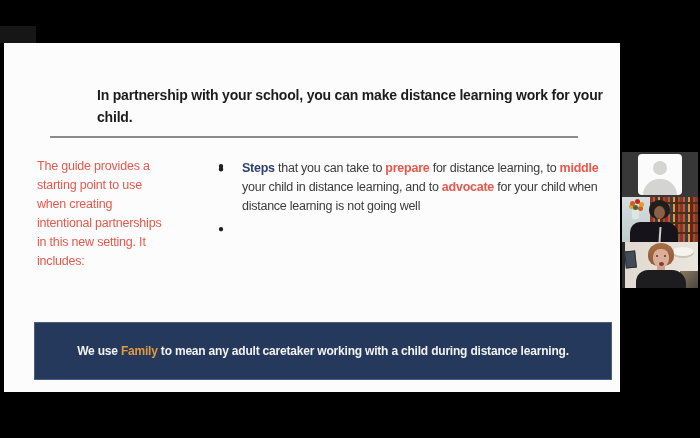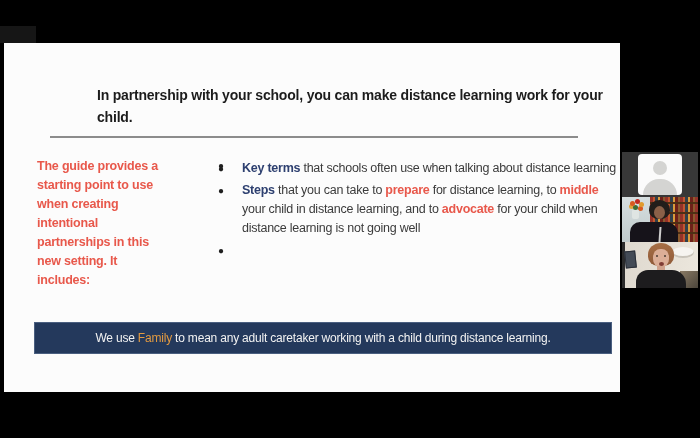--- a/index.html
+++ b/index.html
@@ -13,37 +13,37 @@
   .slide{position:absolute;left:4px;top:43px;width:616px;height:349px;background:var(--slideBg,#fcfcfc);}
   .slide-title{
     position:absolute;left:46px;top:41px;width:560px;
     font-size:14px;line-height:22px;font-weight:700;color:var(--titleText,#1c1c1c);
     letter-spacing:-0.2px;
     padding-left:47px;
   }
   .divider{position:absolute;left:46px;top:93px;width:528px;height:2px;background:#8c8c8c;}
   .intro{
     position:absolute;left:33px;top:114px;width:130px;
-    font-size:12.5px;line-height:19px;font-weight:700;color:var(--red,#e8584b);
+    font-size:12.5px;line-height:19px;font-weight:400;color:var(--red,#e8584b);
     letter-spacing:-0.2px;
   }
   .bullets{
     position:absolute;left:212px;top:113px;width:404px;margin:0;padding:0;list-style:none;
     font-size:12.5px;line-height:19px;color:var(--bodyText,#3b3b3b);letter-spacing:-0.25px;
   }
   .bullets li{position:relative;padding-left:26px;margin-bottom:3px;}
   .bullets .marker{position:absolute;left:2px;top:0;font-size:10px;color:#1f1f1f;}
   .run-navy{color:var(--navy,#2e4070);font-weight:700;}
   .run-red{color:var(--red,#e8584b);font-weight:700;}
   .run-orange{color:var(--orange,#e29a41);}
   .banner{
-    position:absolute;left:30px;top:279px;width:578px;height:32px;
+    position:absolute;left:30px;top:279px;width:578px;height:58px;
     background:var(--bannerBg,#24395c);border:1px solid #4a5f80;
     display:flex;flex-direction:column;justify-content:center;align-items:center;
-    font-size:12px;line-height:19px;font-weight:400;color:#f2f2f2;text-align:center;
+    font-size:12px;line-height:19px;font-weight:700;color:#f2f2f2;text-align:center;
     letter-spacing:-0.2px;
   }
   
   .tile{position:absolute;left:622px;width:76px;overflow:hidden;}
   .tile-1{top:152px;height:45px;background:#383838;}
   .tile-2{top:197px;height:45px;background:#c9d3d5;}
   .tile-3{top:242px;height:46px;background:linear-gradient(100deg,#ded8ce,#ece7dd);}
   .avatar-card{position:absolute;left:16px;top:2px;width:44px;height:41px;border-radius:4px;background:#fbfbfb;overflow:hidden;}
   .avatar-head{position:absolute;left:15px;top:7px;width:14px;height:14px;border-radius:50%;background:#d4d4d2;}
   .avatar-body{position:absolute;left:5px;top:25px;width:34px;height:18px;border-radius:16px 16px 0 0;background:#d4d4d2;}
@@ -86,21 +86,20 @@
     <div class="slide-title">In partnership with your school, you can make distance learning work for your child.</div>
     <div class="divider"></div>
     <div class="intro">The guide provides a starting point to use when creating intentional partnerships in this new setting. It includes:</div>
 
     <ul class="bullets">
       <li>
         <span class="marker">●</span>
       </li>
       <li>
         <span class="marker">●</span>
-        <span><span class="run-navy">Key terms</span><span> that schools often use when talking about distance learning</span></span>
       </li>
       <li>
         <span class="marker">●</span>
         <span><span class="run-navy">Steps</span><span> that you can take to </span><span class="run-red">prepare</span><span> for distance learning, to </span><span class="run-red">middle</span><span> your child in distance learning, and to </span><span class="run-red">advocate</span><span> for your child when distance learning is not going well</span></span>
       </li>
       <li>
         <span class="marker">●</span>
       </li>
     </ul>
 

